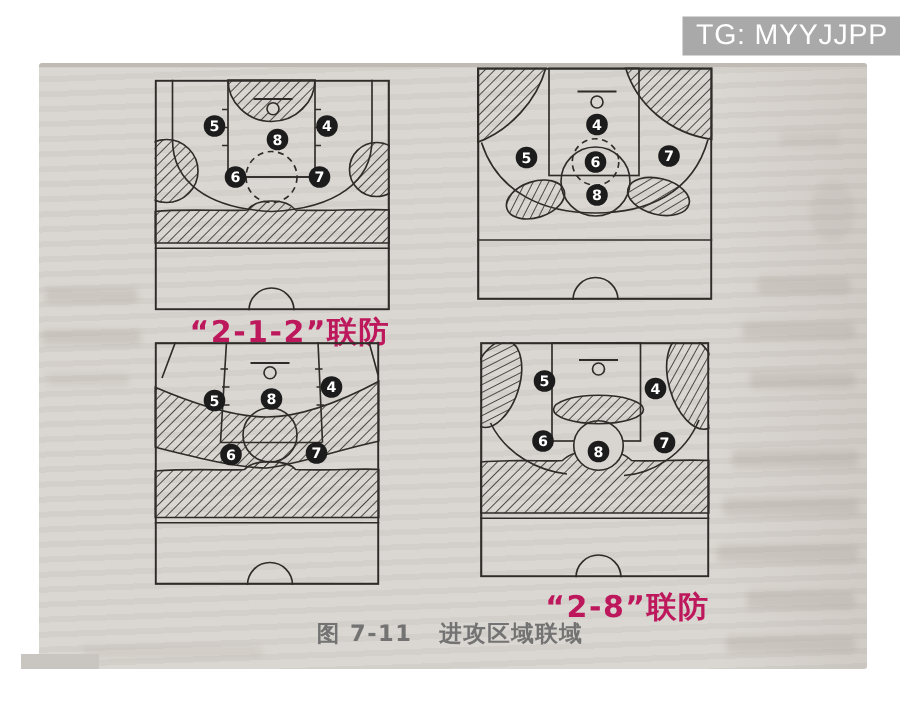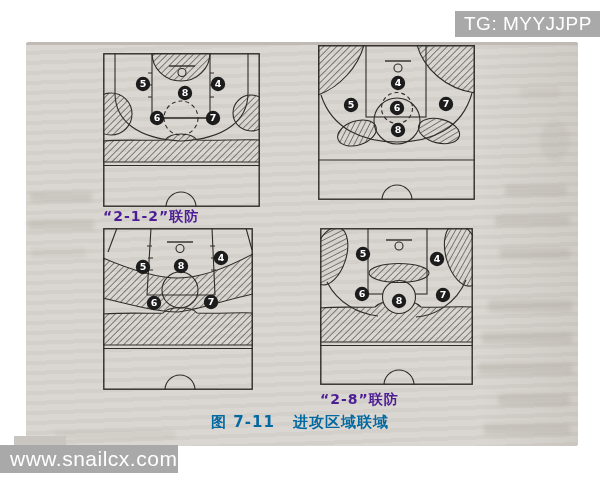--- a/index.html
+++ b/index.html
@@ -7,24 +7,24 @@
   #canvas{position:relative;width:600px;height:480px;background:#ffffff;}
   
   #photo{position:absolute;left:26px;top:42px;width:552px;height:401px;
     background:
       linear-gradient(to right, rgba(255,255,255,0) 82%, rgba(120,112,102,.10)),
       repeating-linear-gradient(178deg, rgba(255,255,255,.05) 0 6px, rgba(118,112,104,.05) 6px 10px),
       #d8d4cf;
     border-top:3px solid #bfbbb4;border-radius:2px;}
   .court{position:absolute;}
   .court svg{display:block;}
-  .diagram-label{position:absolute;font-size:14px;font-weight:700;color:#4c1d95;
-    text-align:left;letter-spacing:1px;white-space:nowrap;}
+  .diagram-label{position:absolute;font-size:20px;font-weight:700;color:#be185d;
+    text-align:right;letter-spacing:1px;white-space:nowrap;}
   #caption{position:absolute;left:0;top:413px;width:600px;text-align:center;
-    font-size:15px;font-weight:700;color:#0369a1;letter-spacing:1px;}
+    font-size:15px;font-weight:700;color:#737373;letter-spacing:1px;}
   #caption .gap{display:inline-block;width:18px;}
   
   .wm{position:absolute;background:#a9a9a9;color:#ffffff;
     font-family:"Liberation Sans",sans-serif;display:flex;align-items:center;}
   #wm-top{left:455px;top:11px;width:145px;height:26px;font-size:19px;padding-left:9px;letter-spacing:.5px;}
   #wm-bottom{left:0px;top:445px;width:168px;height:28px;font-size:21px;padding-left:10px;letter-spacing:.5px;}
   #wm-tab{position:absolute;left:14px;top:436px;width:52px;height:10px;background:#c9c6c2;}
   
   .smudge{position:absolute;background:#aba69e;opacity:.32;filter:blur(2px);border-radius:3px;}
   .smudge.light{opacity:.18;}
@@ -181,17 +181,14 @@
   <div class="diagram-label" style="left:320px;top:391px;width:153px">“2-8”联防</div>
 
   <div id="caption">
     <span>图 7-11</span><span class="gap"></span><span>进攻区域联域</span>
   </div>
 
   <div class="wm" id="wm-top">
     <span>TG: MYYJJPP</span>
   </div>
   <div id="wm-tab"></div>
-  <div class="wm" id="wm-bottom">
-    <span>www.snailcx.com</span>
-  </div>
 
 </div>
 
 </body></html>

